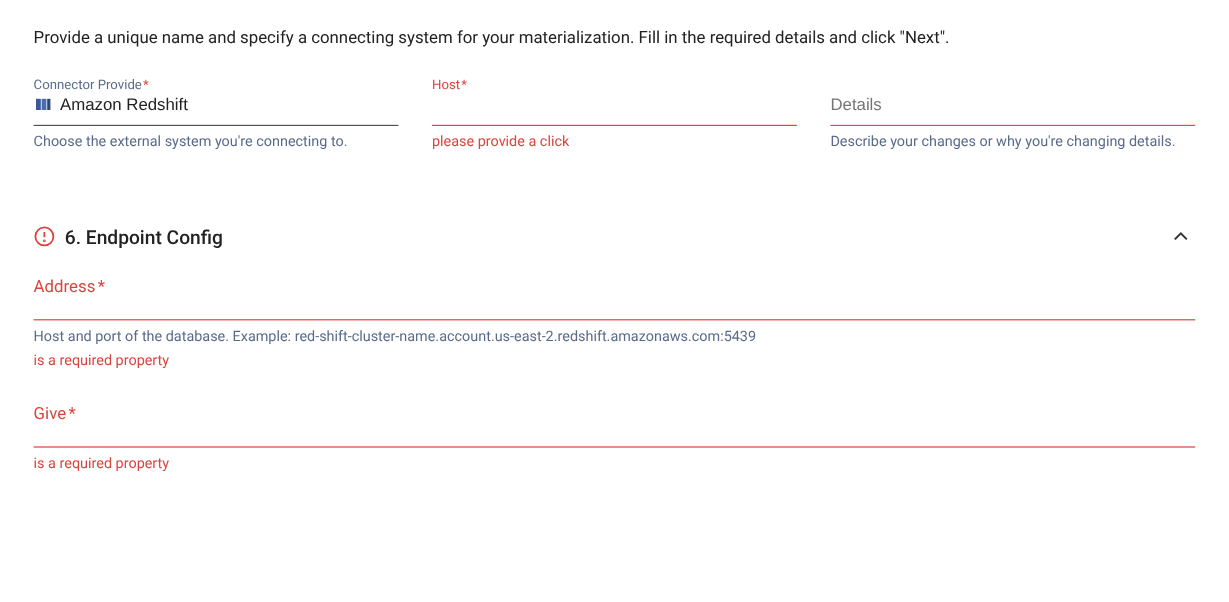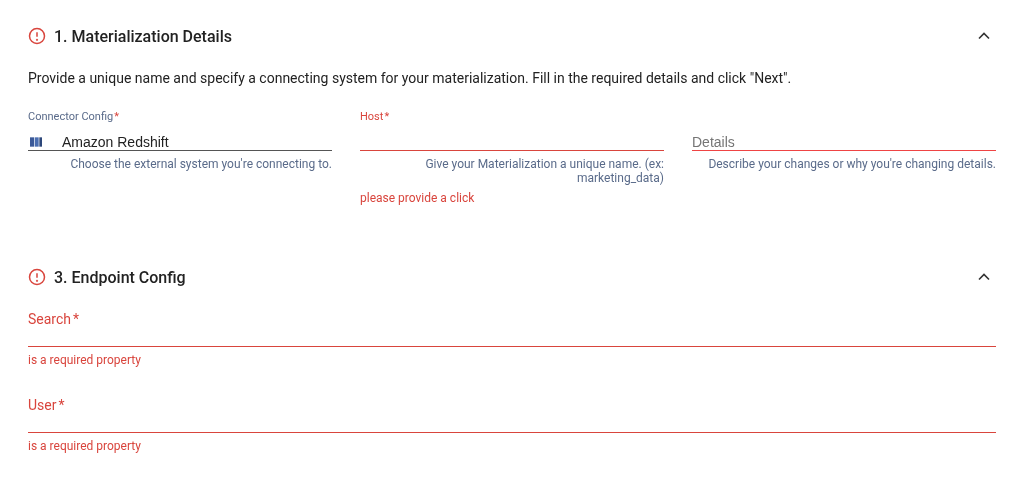--- a/index.html
+++ b/index.html
@@ -8,63 +8,46 @@
 .section-header { display: flex; align-items: center; justify-content: space-between; cursor: pointer; margin-bottom: 22px; }
 .section-title-wrap { display: flex; align-items: center; gap: 8px; }
 .section-title { font-size: 16px; font-weight: 500; color: #222; }
 .chevron { width: 24px; height: 24px; display: flex; align-items: center; justify-content: center; }
 .instructions { font-size: 14px; color: #222; margin-bottom: 24px; }
 .row-3 { display: flex; gap: 28px; }
 .field { flex: 1; display: flex; flex-direction: column; }
 .field-label { font-size: 11px; color: #5a6b8a; margin-bottom: 2px; }
 .field-label.error { color: #d9453d; }
 .field-label .asterisk { color: #d9453d; margin-left: 1px; }
-.field-input-wrap { display: flex; align-items: flex-end; height: 26px; border-bottom: 1px solid #555; gap: 18px; }
+.field-input-wrap { display: flex; align-items: flex-start; height: 26px; border-bottom: 1px solid #555; gap: 6px; }
 .field-input-wrap.error { border-bottom: 1px solid #d9453d; }
 .field-input-wrap.faded { border-bottom: 1px solid #ef4444; }
 .field-input { border: none; outline: none; width: 100%; font-size: 14px; background: transparent; color: #222; }
 .connector-icon { width: 16px; height: 16px; flex-shrink: 0; }
-.helper { font-size: 12px; color: #5a6b8a; margin-top: 6px; text-align: right; }
+.helper { font-size: 12px; color: #5a6b8a; margin-top: 6px; }
 .error-msg { font-size: 12px; color: #d9453d; margin-top: 6px; }
 .endpoint-field { margin-bottom: 30px; }
 .endpoint-label { font-size: 14px; color: #d9453d; margin-bottom: 2px; }
 .endpoint-label .asterisk { color: #d9453d; margin-left: 2px; }
 .endpoint-underline { border-bottom: 1px solid #d9453d; height: 18px; }
 .section-2 { margin-top: 60px; }
 .alert-icon { width: 18px; height: 18px; flex-shrink: 0; }
 </style>
 </head>
 <body>
 
 <div class="section">
-  <div class="section-header">
-    <div class="section-title-wrap">
-      <span class="alert-icon">
-        <svg viewBox="0 0 24 24" width="18" height="18" fill="none" stroke="#d9453d" stroke-width="2">
-            <circle cx="12" cy="12" r="10"></circle>
-            <line x1="12" y1="7" x2="12" y2="13"></line>
-            <circle cx="12" cy="17" r="0.5" fill="#d9453d"></circle>
-          </svg>
-      </span>
-      <span class="section-title">1. Materialization Details</span>
-    </div>
-    <span class="chevron">
-      <svg viewBox="0 0 24 24" width="20" height="20" fill="none" stroke="#333" stroke-width="2">
-          <polyline points="6 15 12 9 18 15"></polyline>
-        </svg>
-    </span>
-  </div>
 
   <div class="instructions">Provide a unique name and specify a connecting system for your materialization. Fill in the required details and click "Next".</div>
 
   <div class="row-3">
 
     <div class="field">
       <div class="field-label">
-        <span>Connector Config</span><span class="asterisk">*</span>
+        <span>Connector Provide</span><span class="asterisk">*</span>
       </div>
       <div class="field-input-wrap">
         <span class="connector-icon">
           <svg viewBox="0 0 24 24" width="16" height="16">
               <rect x="3" y="5" width="6" height="14" fill="#3b5998"></rect>
               <rect x="10" y="5" width="6" height="14" fill="#4a6db0"></rect>
               <rect x="17" y="5" width="4" height="14" fill="#2d477a"></rect>
             </svg>
         </span>
         <input class="field-input" type="text" value="Amazon Redshift" style="">
@@ -72,21 +55,20 @@
       <div class="helper">Choose the external system you're connecting to.</div>
     </div>
 
     <div class="field">
       <div class="field-label error">
         <span>Host</span><span class="asterisk">*</span>
       </div>
       <div class="field-input-wrap error">
         <input class="field-input" type="text" value="" style="">
       </div>
-      <div class="helper">Give your Materialization a unique name. (ex: marketing_data)</div>
       <div class="error-msg">please provide a click</div>
     </div>
 
     <div class="field">
       <div class="field-label" style="height:13px;"></div>
       <div class="field-input-wrap faded">
         <input class="field-input" style="color: rgb(90, 107, 138);" type="text" placeholder="Details">
       </div>
       <div class="helper">Describe your changes or why you're changing details.</div>
     </div>
@@ -96,38 +78,39 @@
 <div class="section section-2">
   <div class="section-header">
     <div class="section-title-wrap">
       <span class="alert-icon">
         <svg viewBox="0 0 24 24" width="18" height="18" fill="none" stroke="#d9453d" stroke-width="2">
             <circle cx="12" cy="12" r="10"></circle>
             <line x1="12" y1="7" x2="12" y2="13"></line>
             <circle cx="12" cy="17" r="0.5" fill="#d9453d"></circle>
           </svg>
       </span>
-      <span class="section-title">3. Endpoint Config</span>
+      <span class="section-title">6. Endpoint Config</span>
     </div>
     <span class="chevron">
       <svg viewBox="0 0 24 24" width="20" height="20" fill="none" stroke="#333" stroke-width="2">
           <polyline points="6 15 12 9 18 15"></polyline>
         </svg>
     </span>
   </div>
 
   <div class="endpoint-field">
     <div class="endpoint-label">
-      <span>Search</span><span class="asterisk">*</span>
+      <span>Address</span><span class="asterisk">*</span>
     </div>
     <div class="endpoint-underline"></div>
+    <div class="helper">Host and port of the database. Example: red-shift-cluster-name.account.us-east-2.redshift.amazonaws.com:5439</div>
     <div class="error-msg">is a required property</div>
   </div>
 
   <div class="endpoint-field">
     <div class="endpoint-label">
-      <span>User</span><span class="asterisk">*</span>
+      <span>Give</span><span class="asterisk">*</span>
     </div>
     <div class="endpoint-underline"></div>
     <div class="error-msg">is a required property</div>
   </div>
 
 </div>
 
 </body></html>

